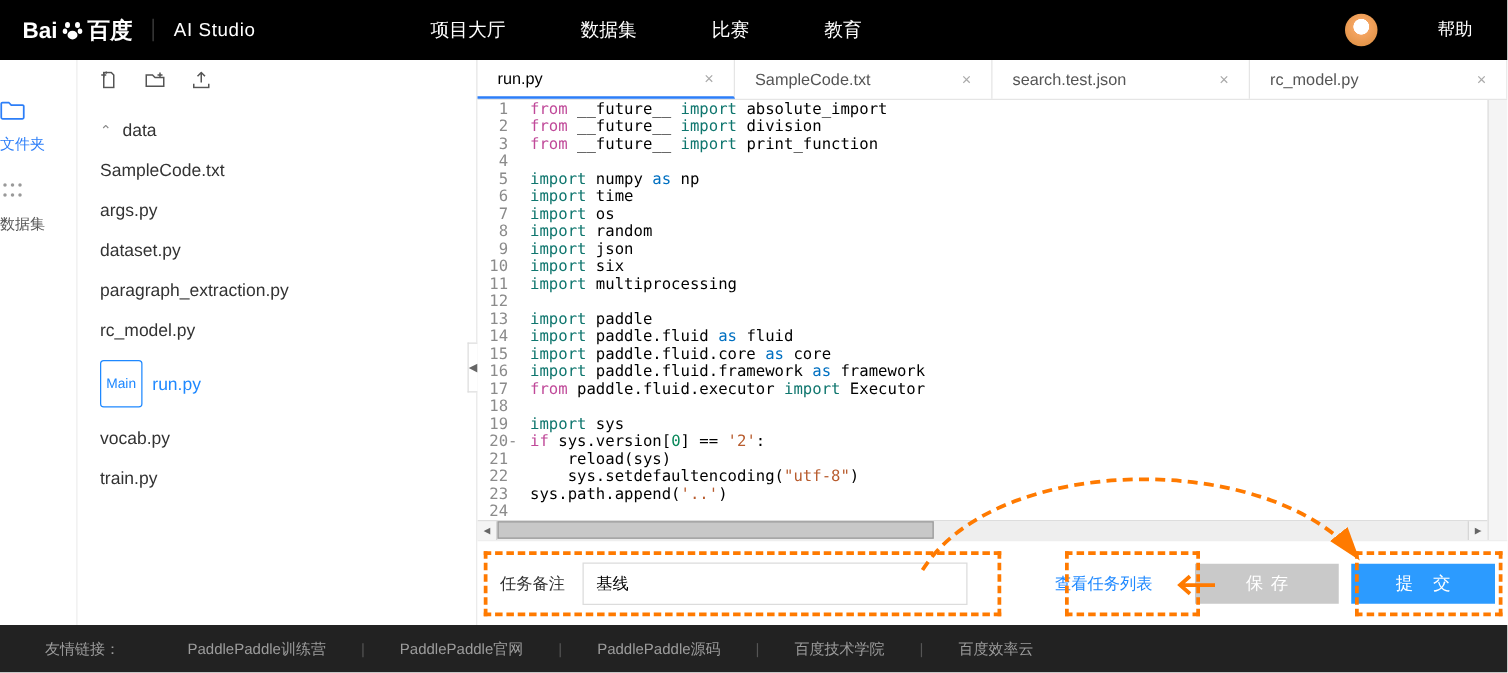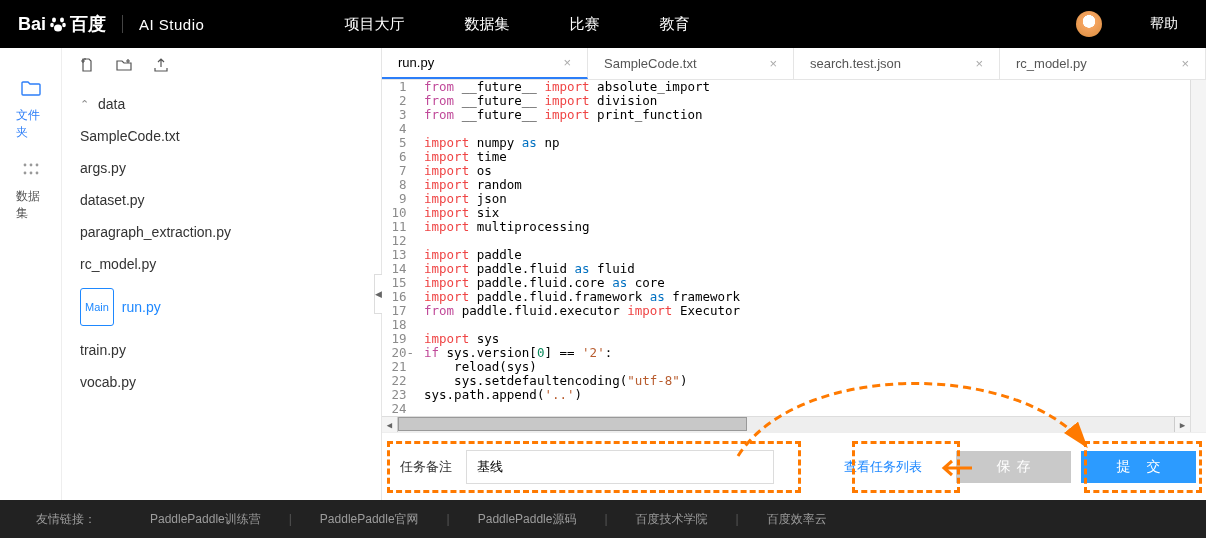--- a/index.html
+++ b/index.html
@@ -9,21 +9,21 @@
 .paw{display:inline-flex;align-items:center;color:#fff;font-size:18px;font-weight:bold}
 .studio{font-size:15px;letter-spacing:.5px}
 .divider-v{width:1px;height:18px;background:#444;margin:0 10px}
 .nav{display:flex;gap:60px;margin-left:140px;font-size:15px}
 .nav span{cursor:pointer}
 .spacer{flex:1}
 .avatar{width:26px;height:26px;border-radius:50%;background:radial-gradient(circle at 50% 40%,#fff 30%,#f4a460 32%,#d98b3c 100%);margin-right:48px}
 .help{margin-right:10px;font-size:14px}
 .main{position:absolute;top:48px;left:0;right:0;bottom:38px;display:flex;background:#fff}
 .sidebar-icons{width:62px;border-right:1px solid #eee;display:flex;flex-direction:column;align-items:center;padding-top:24px;gap:4px}
-.sidebar-ic{display:flex;flex-direction:column;align-items:center;gap:6px;padding:8px 16px;width:100%;cursor:pointer}
+.sidebar-ic{display:flex;flex-direction:column;gap:6px;padding:8px 0;width:100%;cursor:pointer}
 .sidebar-ic.active .ic{color:#2c7ef8}
 .sidebar-ic.active .lbl{color:#2c7ef8}
 .ic{font-size:18px;color:#999}
 .lbl{font-size:12px;color:#555}
 .filepanel{width:320px;display:flex;flex-direction:column;border-right:1px solid #e5e5e5}
 .file-toolbar{height:36px;display:flex;align-items:center;gap:22px;padding:0 18px;color:#555}
 .file-toolbar span{cursor:pointer;font-size:15px}
 .tree{padding:4px 16px;overflow:auto;flex:1}
 .tree-row{padding:8px 2px;font-size:14px;color:#333;display:flex;align-items:center;gap:8px;cursor:pointer}
 .caret{display:inline-block;width:10px;color:#888;font-size:11px}
@@ -31,21 +31,21 @@
 .tree-row.sel{color:#1e88ff}
 .editor-area{flex:1;display:flex;flex-direction:column;position:relative;min-width:0}
 .tabs{height:32px;display:flex;border-bottom:1px solid #e5e5e5;font-size:13px}
 .tab{flex:1;display:flex;align-items:center;justify-content:space-between;padding:0 16px;border-right:1px solid #e5e5e5;color:#555;cursor:pointer;min-width:0}
 .tab.active{border-bottom:2px solid #2c7ef8;color:#000}
 .tab .x{color:#aaa;font-size:13px}
 .code{flex:1;overflow:hidden;font-family:Consolas,Monaco,monospace;font-size:12.5px;line-height:14px;position:relative}
 .code-line{display:flex;white-space:pre}
 .ln{width:42px;text-align:right;padding-right:10px;color:#8b8b8b;background:#fff;user-select:none}
 .cnt{flex:1;white-space:pre}
-.kw-imp{color:#ef4444}
+.kw-imp{color:#0f766e}
 .kw-from{color:#c04999}
 .kw-as{color:#0070c1}
 .str{color:#b85c2e}
 .num{color:#09885a}
 .pane-collapse{position:absolute;left:-8px;top:50%;width:8px;height:40px;background:#fff;border:1px solid #ddd;border-right:none;display:flex;align-items:center;justify-content:center;font-size:9px;color:#666;cursor:pointer}
 .scroll-area{position:absolute;left:0;right:16px;bottom:0;height:16px;border-top:1px solid #ddd;background:#f4f4f4;display:flex;align-items:center}
 .scroll-left-btn,.scroll-right-btn{width:16px;height:16px;display:flex;align-items:center;justify-content:center;font-size:9px;color:#666;border-right:1px solid #ccc;cursor:pointer}
 .scroll-right-btn{border-left:1px solid #ccc;border-right:none}
 .scroll-track{flex:1;height:16px;background:#eee;position:relative}
 .scroll-thumb{position:absolute;left:0;top:0;height:14px;width:45%;background:#c8c8c8;border:1px solid #999}
@@ -155,24 +155,24 @@
           <span>paragraph_extraction.py</span>
         </div>
       <div class="tree-row">
           <span>rc_model.py</span>
         </div>
       <div class="tree-row sel">
           <span class="main-tag">Main</span>
           <span>run.py</span>
         </div>
       <div class="tree-row">
+          <span>vocab.py</span>
+        </div>
+      <div class="tree-row">
           <span>train.py</span>
-        </div>
-      <div class="tree-row">
-          <span>vocab.py</span>
         </div>
     </div>
   </div>
 
   <div class="editor-area">
     <div class="pane-collapse">◀</div>
     <div class="tabs">
       <div class="tab active">
           <span>run.py</span>
           <span class="x">×</span>

